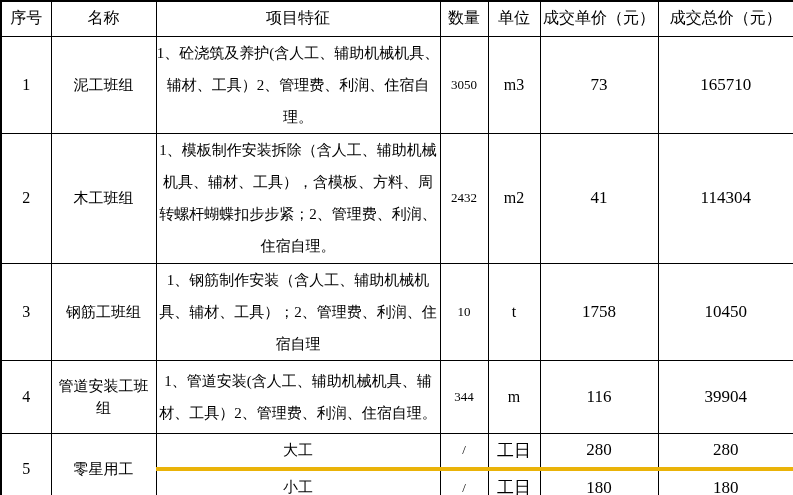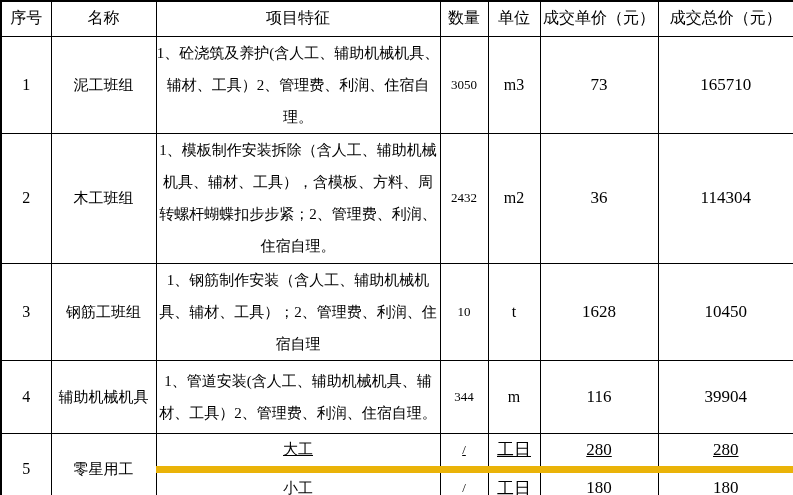--- a/index.html
+++ b/index.html
@@ -49,21 +49,21 @@
     padding: 2px 1px;
     text-align: center;
   }
   td.qty-cell        { font-size: 13px; }
   td.unit-cell       { font-size: 16px; }
   td.unit-cell-cn    { font-size: 17px; }
   td.price-cell      { font-size: 17px; }
   td.subfeature-cell { font-size: 15px; }
 
   
-  tr.row-5a td.thick-bottom { border-bottom: 7px solid #eab308; text-decoration: underline; }
+  tr.row-5a td.thick-bottom { border-bottom: 4px solid #eab308; }
 </style>
 </head>
 <body>
 
 <table class="pricing">
   <colgroup>
     <col style="width:50px">
     <col style="width:105px">
     <col style="width:284px">
     <col style="width:48px">
@@ -92,37 +92,37 @@
     <td class="price-cell">73</td>
     <td class="price-cell">165710</td>
   </tr>
 
   <tr class="row-2">
     <td class="no-cell">2</td>
     <td class="name-cell">木工班组</td>
     <td class="feature-cell">1、模板制作安装拆除（含人工、辅助机械机具、辅材、工具），含模板、方料、周转螺杆蝴蝶扣步步紧；2、管理费、利润、住宿自理。</td>
     <td class="qty-cell">2432</td>
     <td class="unit-cell">m2</td>
-    <td class="price-cell">36</td>
+    <td class="price-cell">41</td>
     <td class="price-cell">114304</td>
   </tr>
 
   <tr class="row-3">
     <td class="no-cell">3</td>
     <td class="name-cell">钢筋工班组</td>
     <td class="feature-cell">1、钢筋制作安装（含人工、辅助机械机具、辅材、工具）；2、管理费、利润、住宿自理</td>
     <td class="qty-cell">10</td>
     <td class="unit-cell">t</td>
-    <td class="price-cell">1628</td>
+    <td class="price-cell">1758</td>
     <td class="price-cell">10450</td>
   </tr>
 
   <tr class="row-4">
     <td class="no-cell">4</td>
-    <td class="name-cell">辅助机械机具</td>
+    <td class="name-cell">管道安装工班组</td>
     <td class="feature-cell">1、管道安装(含人工、辅助机械机具、辅材、工具）2、管理费、利润、住宿自理。</td>
     <td class="qty-cell">344</td>
     <td class="unit-cell">m</td>
     <td class="price-cell">116</td>
     <td class="price-cell">39904</td>
   </tr>
 
   <tr class="row-5a">
     <td class="no-cell" rowspan="2">5</td>
     <td class="name-cell" rowspan="2">零星用工</td>

